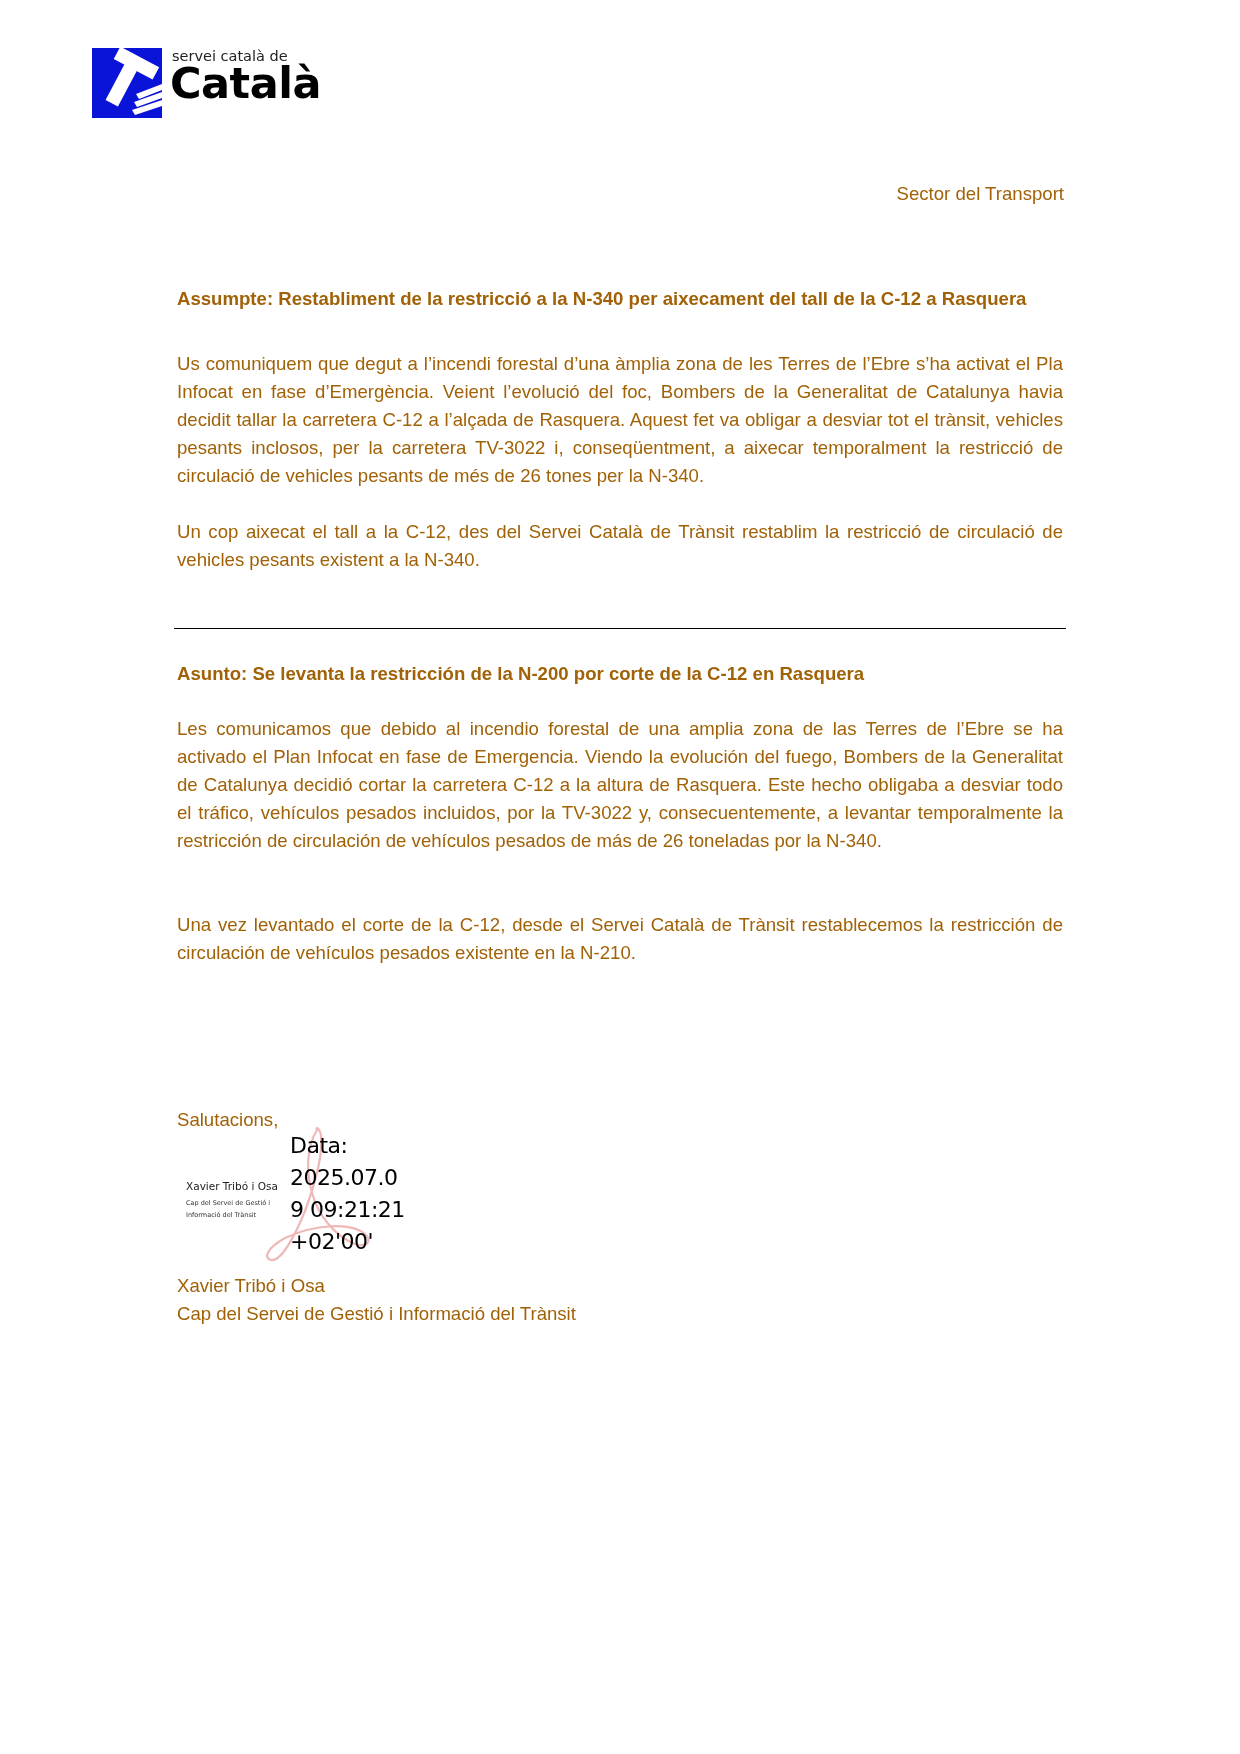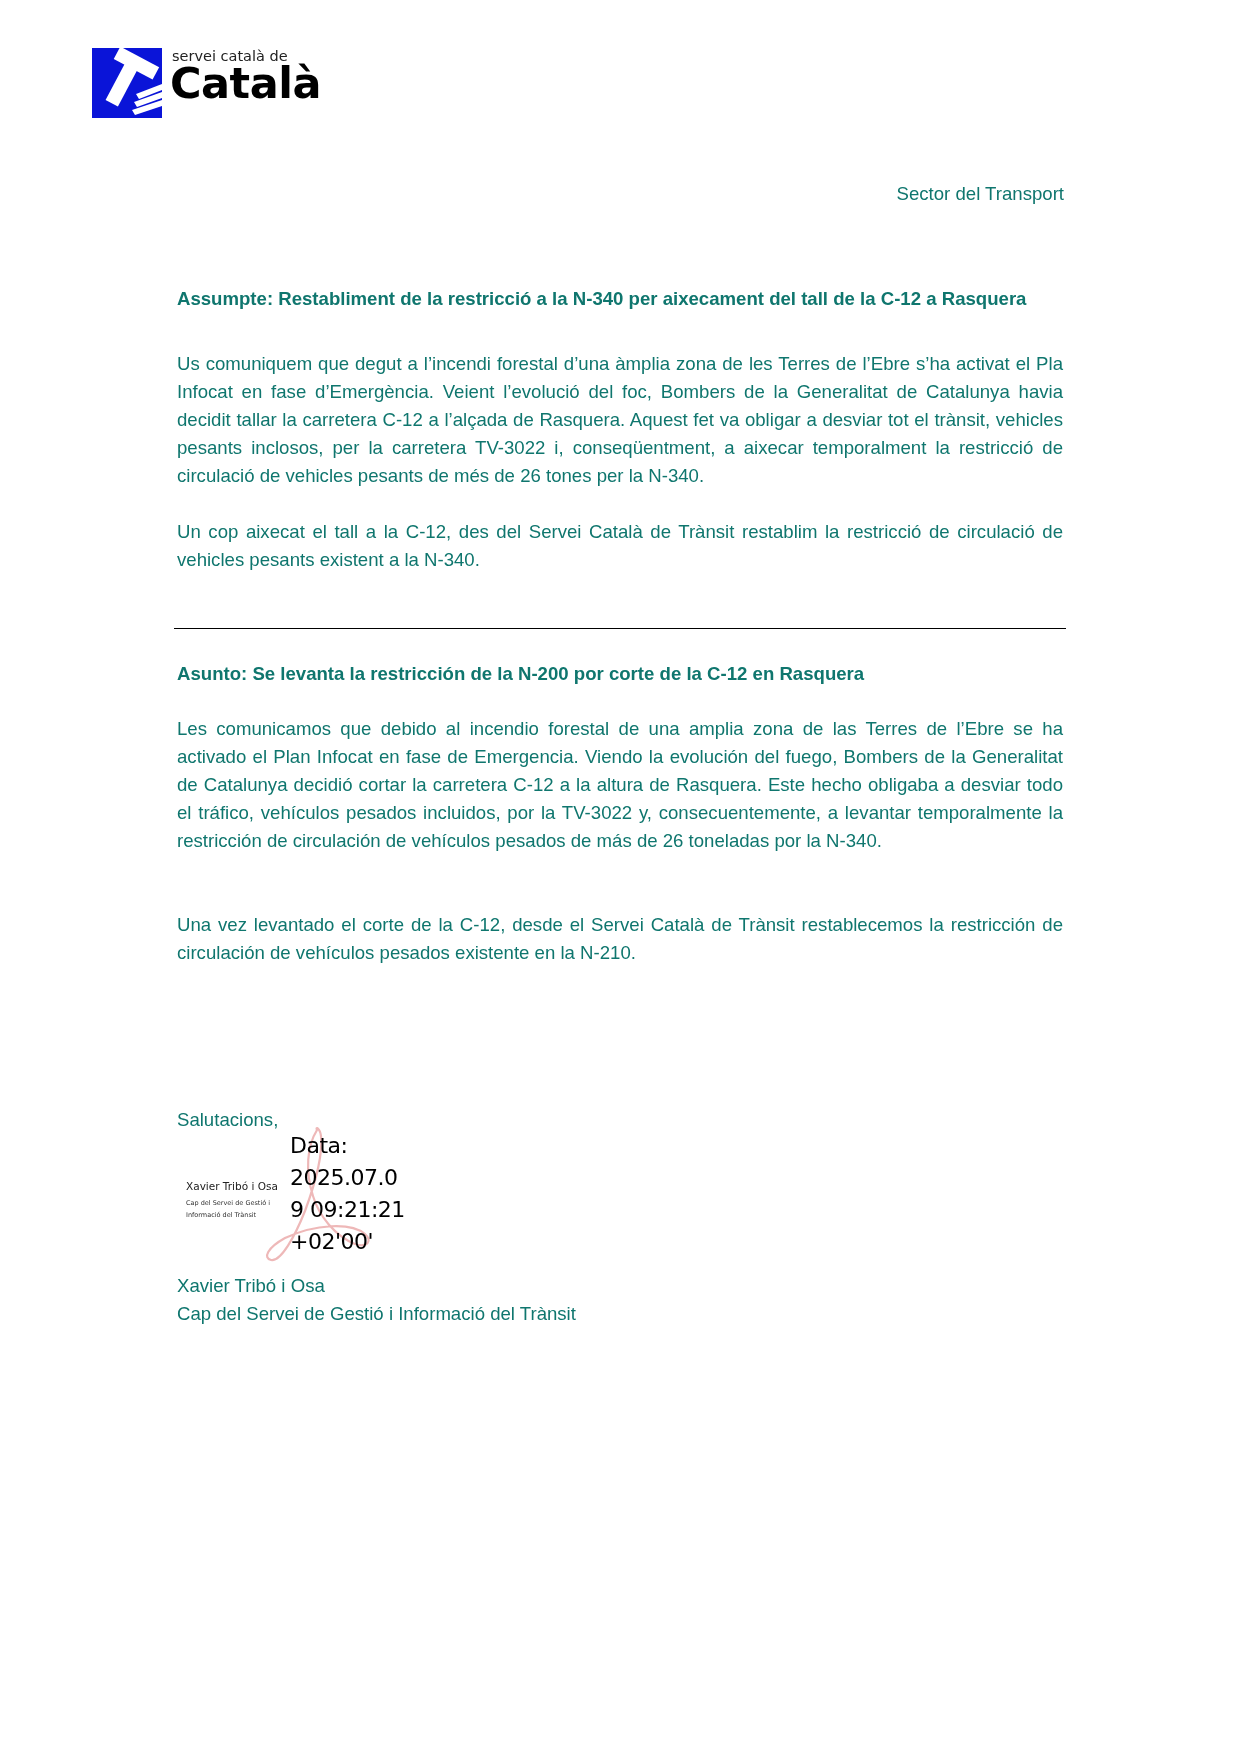--- a/index.html
+++ b/index.html
@@ -30,21 +30,21 @@
     font-family: "DejaVu Sans", sans-serif;
     font-weight: bold; font-size: 43px; color: #000;
     letter-spacing: -0.5px; white-space: nowrap; line-height: 1;
   }
 
   .text {
     position: absolute;
     font-family: "Liberation Sans", sans-serif;
     font-size: 18.6px;
     line-height: 28px;
-    color: #0f766e;
+    color: #a16207;
   }
   .sector { right: 176px; top: 180px; text-align: right; white-space: nowrap; }
 
   .block {
     left: 177px;
     width: 886px;
     text-align: justify;
   }
   .bold { font-weight: bold; }
 

